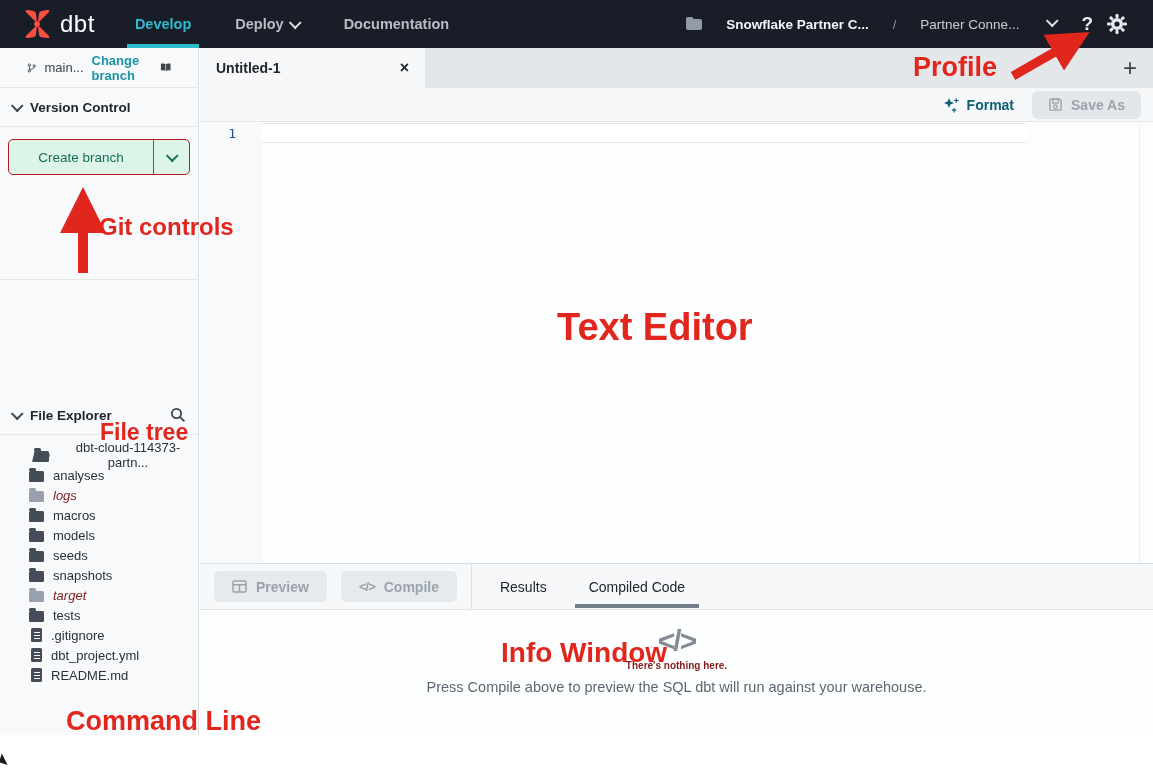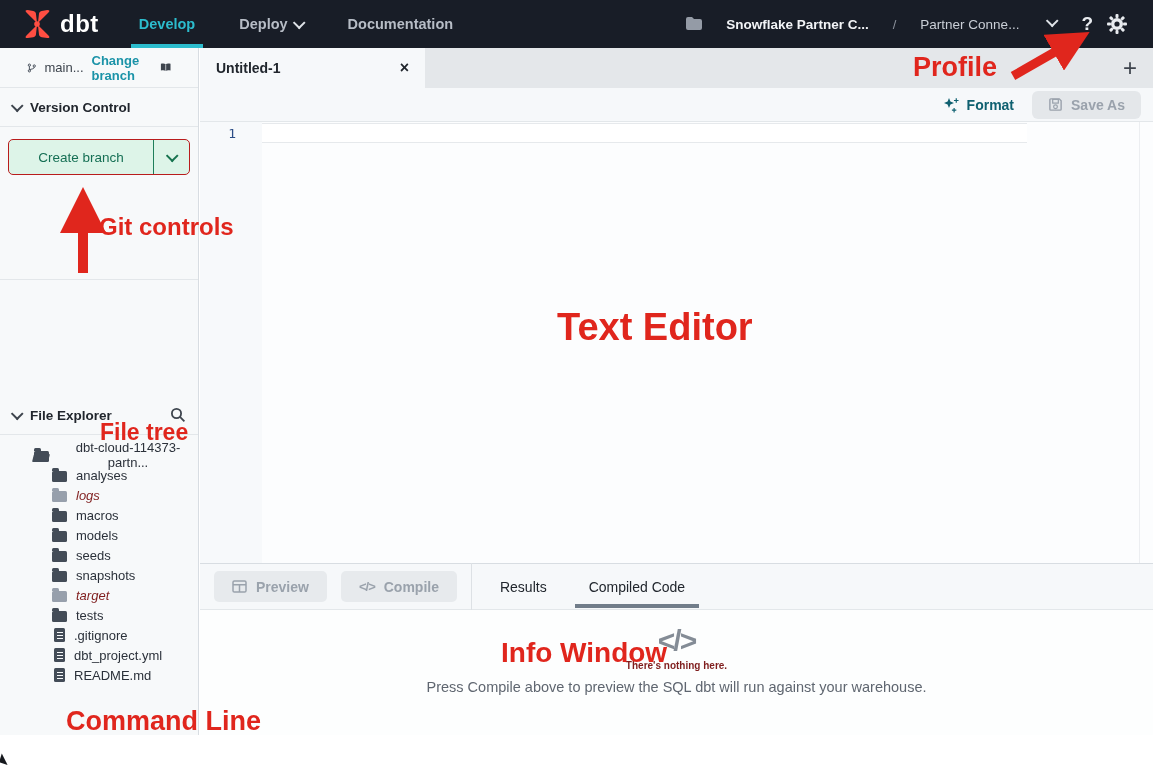--- a/index.html
+++ b/index.html
@@ -2,21 +2,21 @@
 <html><head>
 <meta charset="utf-8">
 <style>
   * { margin:0; padding:0; box-sizing:border-box; }
   body { font-family:"Liberation Sans", sans-serif; background:#fff; }
   #app { position:relative; width:1153px; height:773px; overflow:hidden; background:#fff; }
 
   
   .navbar { position:absolute; left:0; top:0; width:1153px; height:48px; background:#181d27; display:flex; align-items:center; }
   .brand { display:flex; align-items:center; gap:8px; padding:0 18px 0 22px; }
-  .brand-name { color:#fff; font-size:24px; font-weight:bold; letter-spacing:.5px; }
+  .brand-name { color:#fff; font-size:24px; font-weight:normal; letter-spacing:.5px; }
   .nav-link { position:relative; height:48px; display:flex; align-items:center; gap:6px; padding:0 22px; color:#b7bdc6; font-size:14.5px; font-weight:bold; cursor:pointer; }
   .nav-link.active { color:#2cbccd; }
   .nav-link.active::after { content:""; position:absolute; left:14px; right:14px; bottom:0; height:4px; background:#2cbccd; }
   .nav-right { margin-left:auto; display:flex; align-items:center; gap:14px; padding-right:26px; }
   .proj-crumb { display:flex; align-items:flex-start; gap:24px; }
   .proj-acct { color:#f2f4f7; font-size:13.5px; font-weight:bold; }
   .proj-sep { color:#8b929c; font-size:13px; }
   .proj-name { color:#c9ced6; font-size:13.5px; }
   .help-glyph { color:#e8ebef; font-size:19px; font-weight:bold; margin-left:10px; cursor:pointer; }
   .chev { width:10px; height:10px; display:inline-block; }
@@ -34,21 +34,21 @@
   .section-title { font-size:13.5px; font-weight:bold; color:#21262d; }
   .vc-body { height:153px; border-bottom:1px solid #e3e7ea; padding:12px 8px; }
   .create-branch { display:flex; width:182px; height:36px; border:1px solid #b91c1c; border-radius:5px; background:#ddf4e8; overflow:hidden; cursor:pointer; }
   .cb-main { flex:1; display:flex; align-items:center; justify-content:center; font-size:13.5px; color:#156f54; border-right:1px solid #1e7e5a; }
   .cb-caret { width:35px; display:flex; align-items:center; justify-content:center; }
   .fe-head { margin-top:116px; }
   .fe-head .search { margin-left:auto; }
   .tree { padding-top:10px; }
   .tree-row { height:20px; display:flex; align-items:center; gap:9px; font-size:13px; color:#2b313a; cursor:pointer; }
   .tree-row.root { padding-left:34px;text-align:center; }
-  .tree-row.child { padding-left:52px; }
+  .tree-row.child { padding-left:29px; }
   .tree-row.muted { color:#7f1d1d; font-style:italic; }
 
   
   .icon-folder { flex:0 0 auto; width:15px; height:11px; background:#434c57; border-radius:1.5px; position:relative; margin-top:2px; }
   .icon-folder::before { content:""; position:absolute; top:-3px; left:0; width:7px; height:3px; background:inherit; border-radius:1.5px 1.5px 0 0; }
   .muted .icon-folder { background:#97a0ac; }
   .icon-folder.open::after { content:""; position:absolute; left:-1px; top:3px; width:16px; height:8px; background:inherit; transform:skewX(-14deg); border-radius:1px; }
   .icon-file { flex:0 0 auto; width:11px; height:14px; background:#434c57; border-radius:1.5px; position:relative; margin-left:2px; }
   .icon-file::before { content:""; position:absolute; left:2.5px; top:3.5px; width:6px; height:1.5px; background:#f7f9fa; box-shadow:0 3px 0 #f7f9fa, 0 6px 0 #f7f9fa; }
 

